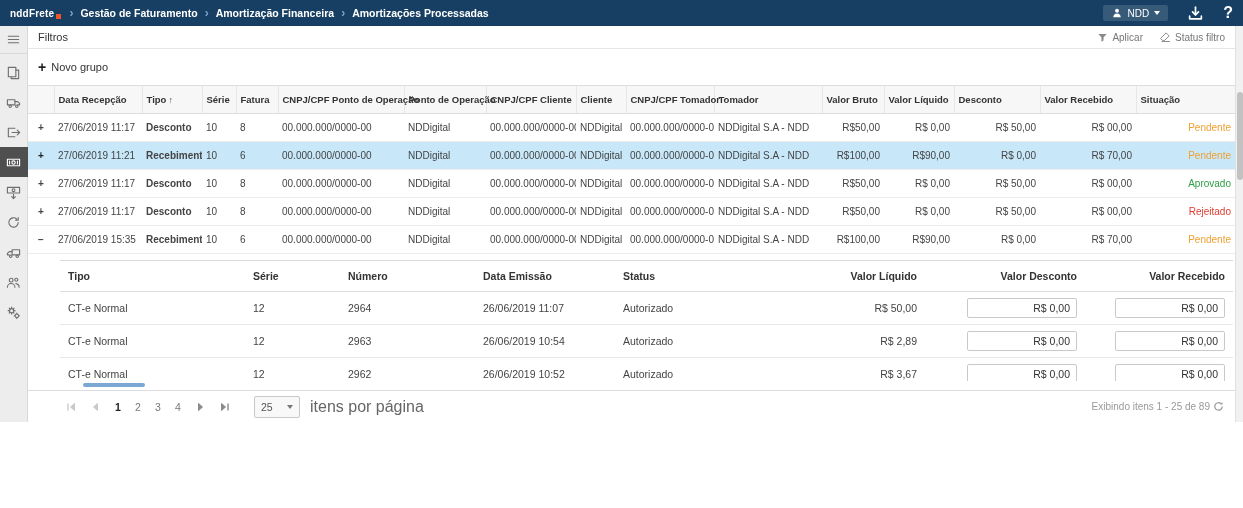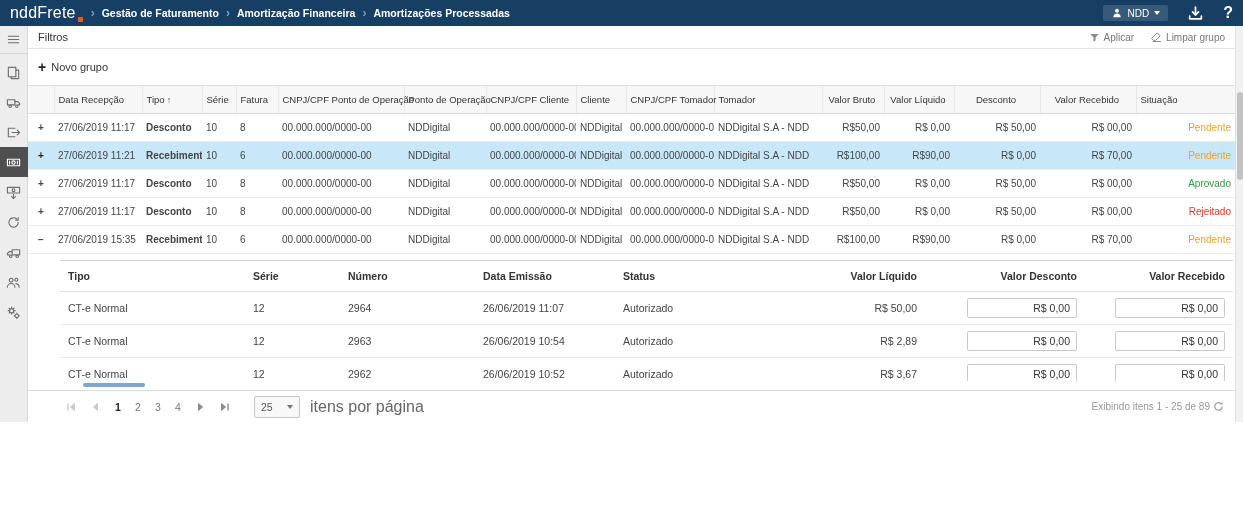--- a/index.html
+++ b/index.html
@@ -1,21 +1,21 @@
 <!DOCTYPE html>
 <html><head>
 <meta charset="utf-8">
 <style>
   *{margin:0;padding:0;box-sizing:border-box}
   html,body{width:1243px;height:508px;overflow:hidden}
   body{font-family:"Liberation Sans","DejaVu Sans",sans-serif;font-size:11px;color:#444;background:#fff}
 
   
   .topbar{height:26px;background:#173f63;display:flex;align-items:center;padding:0 10px;color:#fff;gap:8px}
-  .logo{font-size:16px;font-weight:normal;display:flex;align-items:flex-end;letter-spacing:.2px}
+  .logo{font-size:10px;font-weight:bold;display:flex;align-items:flex-end;letter-spacing:.2px}
   .logo-mark{width:5px;height:5px;background:#e8562a;margin-left:2px;margin-top:2px}
   .breadcrumb{display:flex;align-items:center;gap:7px;font-size:10.5px;font-weight:bold;flex:1;min-width:0}
   .crumb{display:flex;align-items:center;gap:7px;white-space:nowrap;cursor:pointer}
   .crumb .sep{color:#7ba3cd;font-size:12px}
   .topbar-right{display:flex;align-items:center;gap:19px}
   .user-chip{display:flex;align-items:center;gap:5px;background:rgba(255,255,255,.14);padding:2px 8px;border-radius:2px;font-size:10px;cursor:pointer}
   .caret-down{width:0;height:0;border-left:3.5px solid transparent;border-right:3.5px solid transparent;border-top:4px solid #fff}
   .icon-btn{display:flex;align-items:center;justify-content:center;cursor:pointer}
   .help{font-size:16px;font-weight:bold;color:#fff;cursor:pointer;line-height:1}
 
@@ -34,23 +34,23 @@
   .filter-actions{margin-left:auto;display:flex;gap:16px;align-items:center;color:#777;font-size:10px}
   .filter-link{display:flex;align-items:center;gap:4px;cursor:pointer}
 
   .toolbar{height:36px;display:flex;align-items:center;padding:0 10px;flex-shrink:0}
   .newgroup{display:flex;align-items:center;gap:5px;font-size:11px;color:#333;cursor:pointer}
   .newgroup .plus{font-weight:bold;font-size:14px;color:#222;line-height:1}
 
   
   .grid-area{flex:1;overflow:hidden;position:relative}
   table{border-collapse:collapse;width:100%;table-layout:fixed}
-  .main-grid th{background:#f7f7f7;border-top:1px solid #ddd;border-bottom:1px solid #ddd;font-size:9.5px;font-weight:normal;color:#333;padding:8px 4px;text-align:left;white-space:nowrap;cursor:pointer}
+  .main-grid th{background:#f7f7f7;border-top:1px solid #ddd;border-bottom:1px solid #ddd;font-size:9.5px;font-weight:bold;color:#333;padding:8px 4px;text-align:left;white-space:nowrap;cursor:pointer}
   .main-grid th:not(:first-child){border-left:1px solid #e7e7e7}
-  .main-grid th[data-align="right"]{text-align:center}
+  .main-grid th[data-align="right"]{text-align:left}
   .main-grid td{border-bottom:1px solid #ececec;padding:8px 4px;font-size:10px;color:#444;white-space:nowrap;overflow:hidden}
   .main-grid .sort{color:#555;font-size:9px;margin-left:2px}
   .ta-r{text-align:right}
   .b{font-weight:bold}
   .expand-cell{color:#999;font-weight:bold;text-align:center;font-size:12px;cursor:pointer}
   tr[data-state="selected"] td{background:#c8e8f9}
   tr[data-state="selected"] .expand-cell{color:#222}
   td.status{font-weight:normal;text-align:right}
   td.status[data-status="pendente"]{color:#f0a030}
   td.status[data-status="aprovado"]{color:#2e9e44}
@@ -217,21 +217,21 @@
           <svg width="11" height="11" viewBox="0 0 16 16">
               <path d="M2 3h12L9.5 8v4.5l-3 1.5V8L2 3z" fill="#8a8a8a"></path>
             </svg>
           <span>Aplicar</span>
         </span>
         <span class="filter-link">
           <svg width="12" height="12" viewBox="0 0 16 16" fill="none" stroke="#8a8a8a" stroke-width="1.3" stroke-linejoin="round">
               <path d="M9.5 2.5l4 4-6 6H4.5l-2.5-2.5 7.5-7.5z"></path>
               <path d="M3.5 14h11"></path>
             </svg>
-          <span>Limpar grupo</span>
+          <span>Status filtro</span>
         </span>
       </div>
     </div>
 
     <div class="toolbar">
       <span class="newgroup">
         <span class="plus">+</span>
         <span>Novo grupo</span>
       </span>
     </div>

